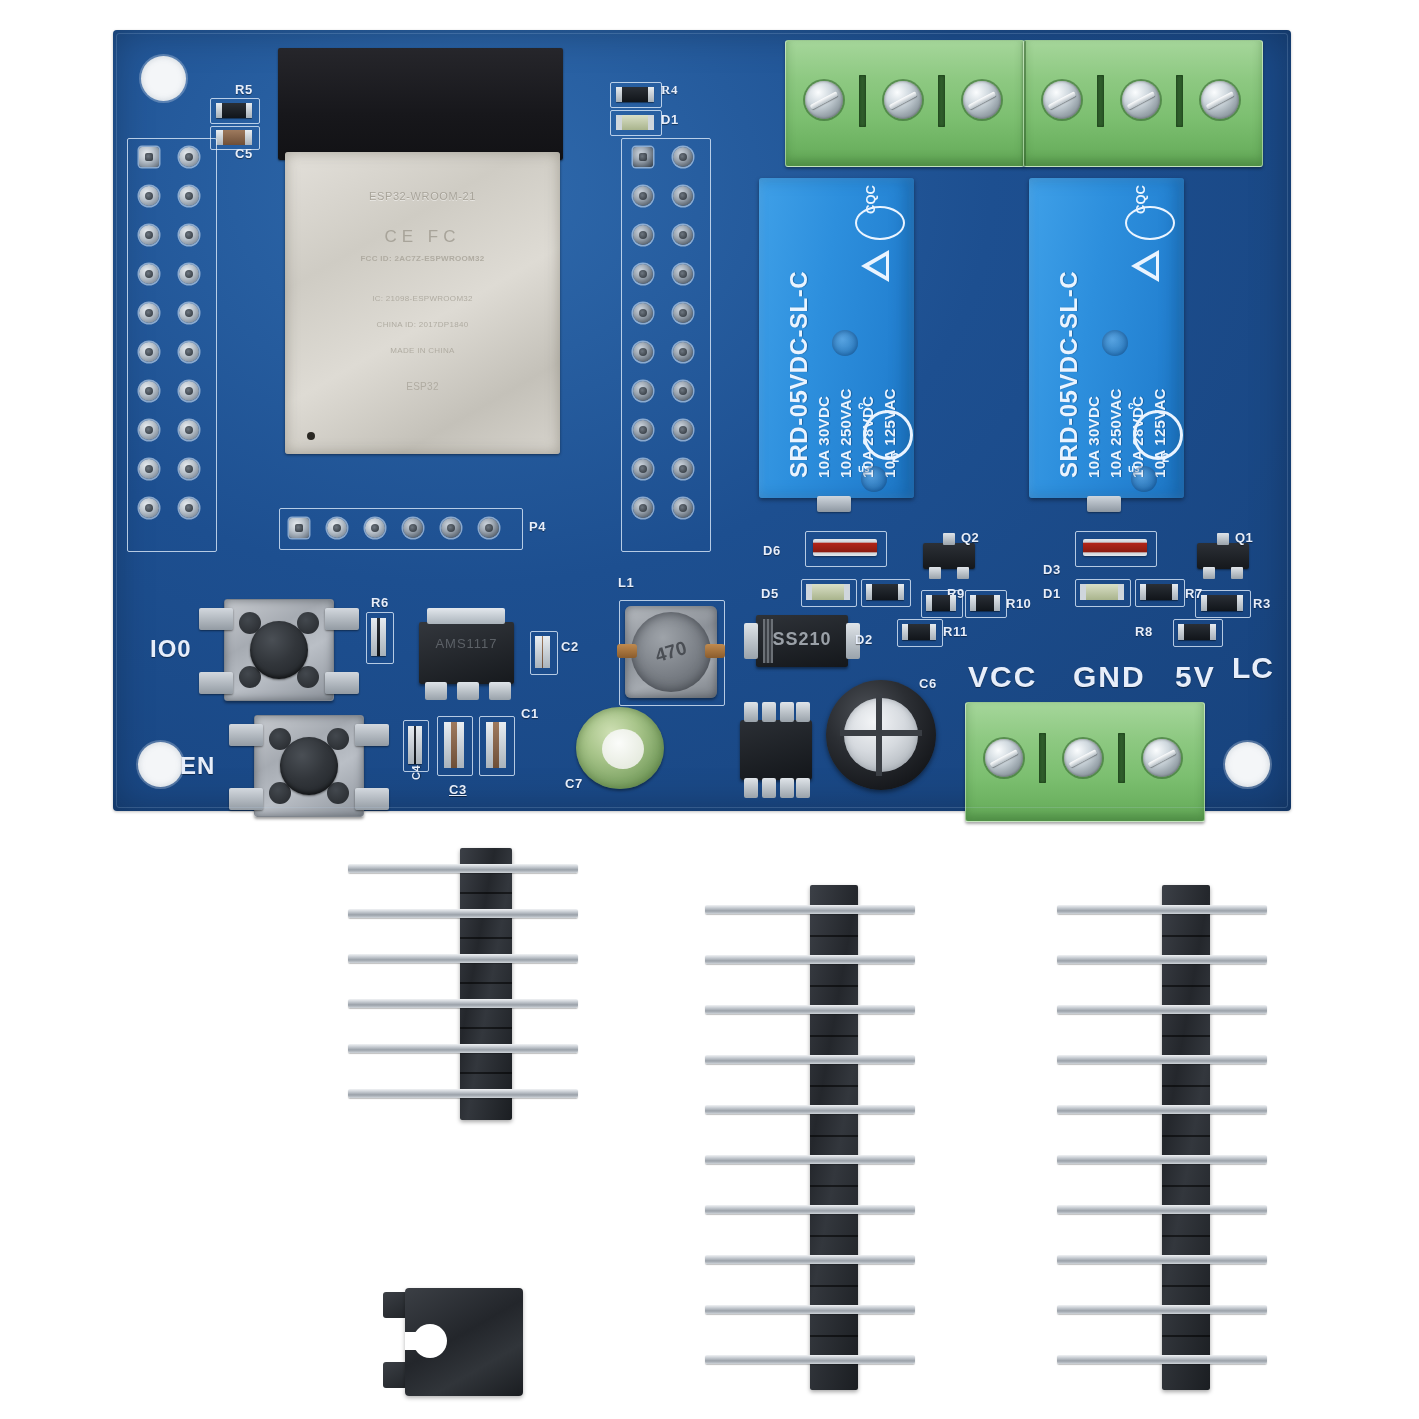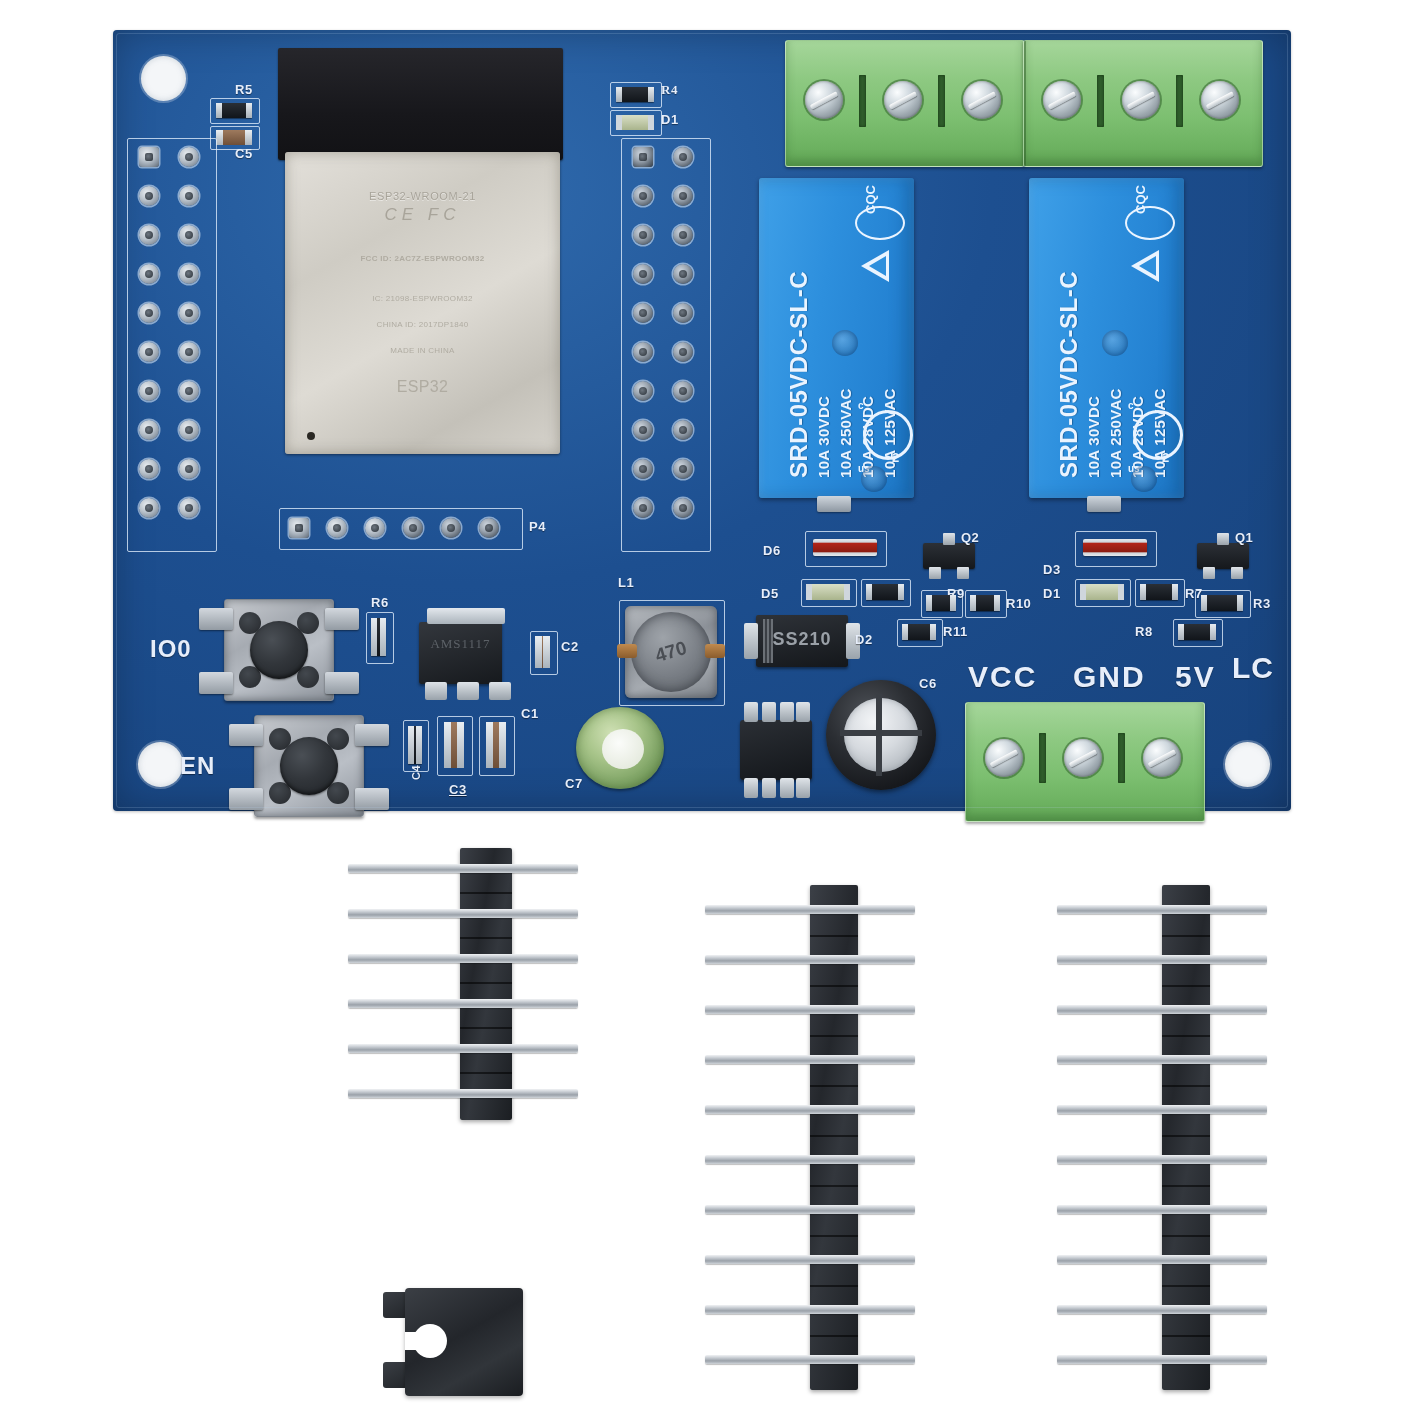--- a/index.html
+++ b/index.html
@@ -122,22 +122,22 @@
   .smd.led{background:linear-gradient(180deg,#d9dfc6,#a9b48c);}
   .smd.led:before,.smd.led:after{content:"";position:absolute;top:0;bottom:0;width:6px;background:#cfd6dc;}
   .smd.led:before{left:0;} .smd.led:after{right:0;}
   .diode-mel{position:absolute;border-radius:2px;
     background:linear-gradient(180deg,#e6e9ec 0%,#cfd4d9 18%,#b02418 26%,#8d1c11 74%,#cfd4d9 82%,#e6e9ec 100%);
     box-shadow:0 1px 2px rgba(0,0,0,.4);}
   .sot23{position:absolute;background:linear-gradient(180deg,#2c3036,#15181c);border-radius:2px;
     box-shadow:0 1px 2px rgba(0,0,0,.45);}
   .sot23 .l{position:absolute;width:12px;height:12px;background:linear-gradient(180deg,#dfe4e9,#9aa3ab);border-radius:1px;}
 
-  .sot223{position:absolute;width:83px;height:62px;background:linear-gradient(165deg,#33373d,#16191d);
-    border-radius:2px;box-shadow:0 2px 3px rgba(0,0,0,.45);font-family:Liberation Serif, serif;}
+  .sot223{position:absolute;width:95px;height:62px;background:linear-gradient(165deg,#33373d,#16191d);
+    border-radius:2px;box-shadow:0 2px 3px rgba(0,0,0,.45);}
   .sot223 .tab{position:absolute;left:8px;top:-14px;width:78px;height:16px;
     background:linear-gradient(180deg,#e3e8ed,#aab3bb);border-radius:2px;}
   .sot223 .pin{position:absolute;bottom:-16px;width:22px;height:18px;
     background:linear-gradient(180deg,#dee3e8,#99a2aa);border-radius:2px;}
   .sot223 .mk{position:absolute;width:100%;text-align:center;color:#5c6167;font-size:13px;letter-spacing:1px;}
 
   .smb{position:absolute;width:92px;height:52px;background:linear-gradient(170deg,#2e3238,#14171b);
     border-radius:2px;box-shadow:0 2px 3px rgba(0,0,0,.45);}
   .smb .band{position:absolute;left:7px;top:4px;width:10px;bottom:4px;background:repeating-linear-gradient(90deg,#6b7076 0 2px,#3a3e44 2px 4px);}
   .smb .mk{position:absolute;width:100%;text-align:center;top:14px;color:#9aa0a7;font-size:18px;font-weight:700;letter-spacing:1px;}
@@ -195,29 +195,29 @@
 
   <div class="pcb">
 
     <div class="hole h1"></div>
     <div class="hole h2"></div>
     <div class="hole h3"></div>
 
     <div class="esp-ant"></div>
     <div class="esp-shield">
       <div class="esp-txt" style="top:38px;">ESP32-WROOM-21</div>
-      <div class="esp-marks" style="top:53px;font-style:italic;">
+      <div class="esp-marks" style="top:75px;">
         <span>CE</span>
         <span>FC</span>
       </div>
       <div class="esp-fine" style="top:100px;font-weight:bold;">FCC ID: 2AC7Z-ESPWROOM32</div>
       <div class="esp-fine" style="top:140px;">IC: 21098-ESPWROOM32</div>
       <div class="esp-fine" style="top:166px;">CHINA ID: 2017DP1840</div>
       <div class="esp-fine" style="top:192px;">MADE IN CHINA</div>
-      <div class="esp-fine" style="top:228px;font-size:16px;">ESP32</div>
+      <div class="esp-fine" style="top:228px;font-size:10px;">ESP32</div>
       <div class="esp-dot"></div>
     </div>
 
     <div class="silk sm" style="left:122px;top:52px;">R5</div>
     <div class="silk sm" style="left:122px;top:116px;">C5</div>
     <div class="silkbox" style="left:97px;top:68px;width:48px;height:24px;"></div>
     <div class="smd res" style="left:103px;top:73px;width:36px;height:15px;"></div>
     <div class="silkbox" style="left:97px;top:96px;width:48px;height:22px;"></div>
     <div class="smd cap" style="left:103px;top:100px;width:36px;height:15px;"></div>
 

